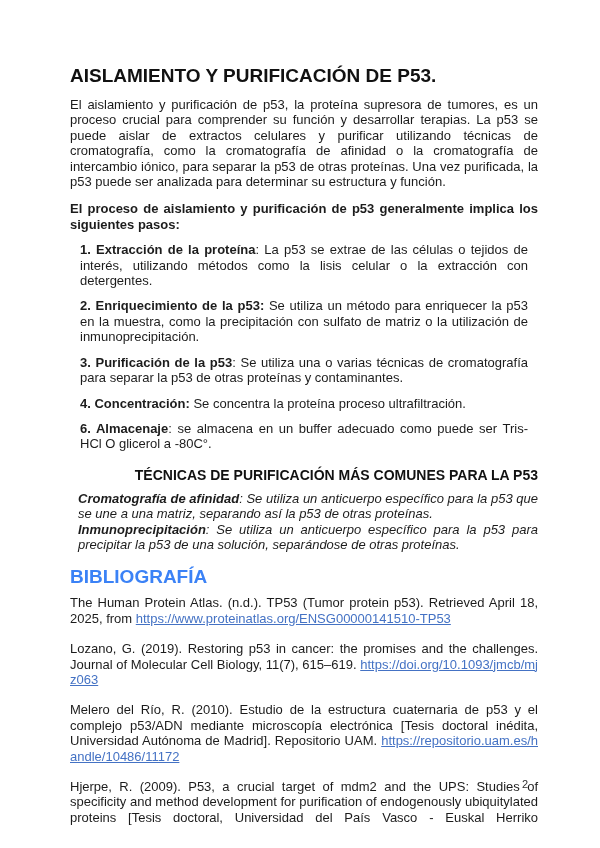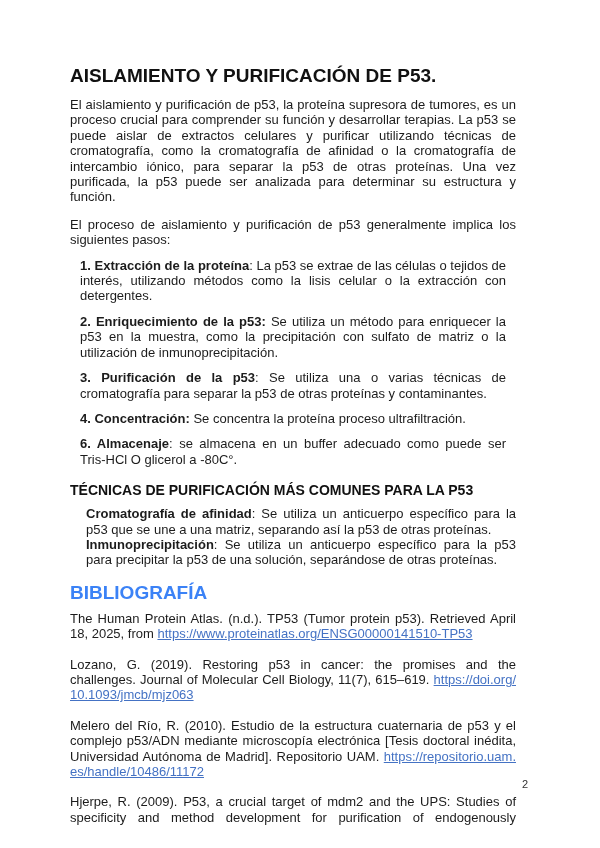--- a/index.html
+++ b/index.html
@@ -1,40 +1,40 @@
 <!DOCTYPE html>
 <html lang="es"><head>
 <meta charset="utf-8">
 <style>
   html,body{margin:0;padding:0;background:#ffffff;}
   .page{
     position:relative;
     width:600px;height:828px;
     background:#ffffff;
     box-sizing:border-box;
-    padding:64px 84px 0 70px;
+    padding:64px 62px 0 70px;
     font-family:"Liberation Sans","DejaVu Sans",sans-serif;
     color:#1c1c1c;
     overflow:hidden;
   }
   .doc-title{
     font-size:19px;line-height:24px;font-weight:bold;
     margin:0 0 9px 0;color:#111;
   }
   .body-text{font-size:13px;line-height:15.4px;text-align:justify;}
   .intro{margin:0 0 12px 0;}
   .proc-block{margin:0 0 14px 0;}
-  .proc-intro{margin:0;}
+  .proc-intro{margin:0;font-weight:bold;}
   .step{margin:10px;}
   .step b, .tech b{font-weight:bold;}
   .section-heading{
     font-size:14px;line-height:18px;font-weight:bold;
-    margin:14px 0 7px 0;color:#111;
+    margin:14px 0 7px 0;color:#111;text-align:right;
   }
-  .tech-block{margin:0 0 13px 16px;}
+  .tech-block{margin:0 0 13px 8px;font-style:italic;}
   .bib-heading{
     font-size:19px;line-height:24px;font-weight:bold;
     margin:13px 0 6px 0;color:#3b82f6;
   }
   .bib-entry{margin:0 0 15px 0;}
   a.doclink{color:#4472C4;text-decoration:underline;cursor:pointer;word-break:break-all;}
   .page-number{
     position:absolute;right:72px;bottom:38px;
     font-size:11px;color:#333;
   }

